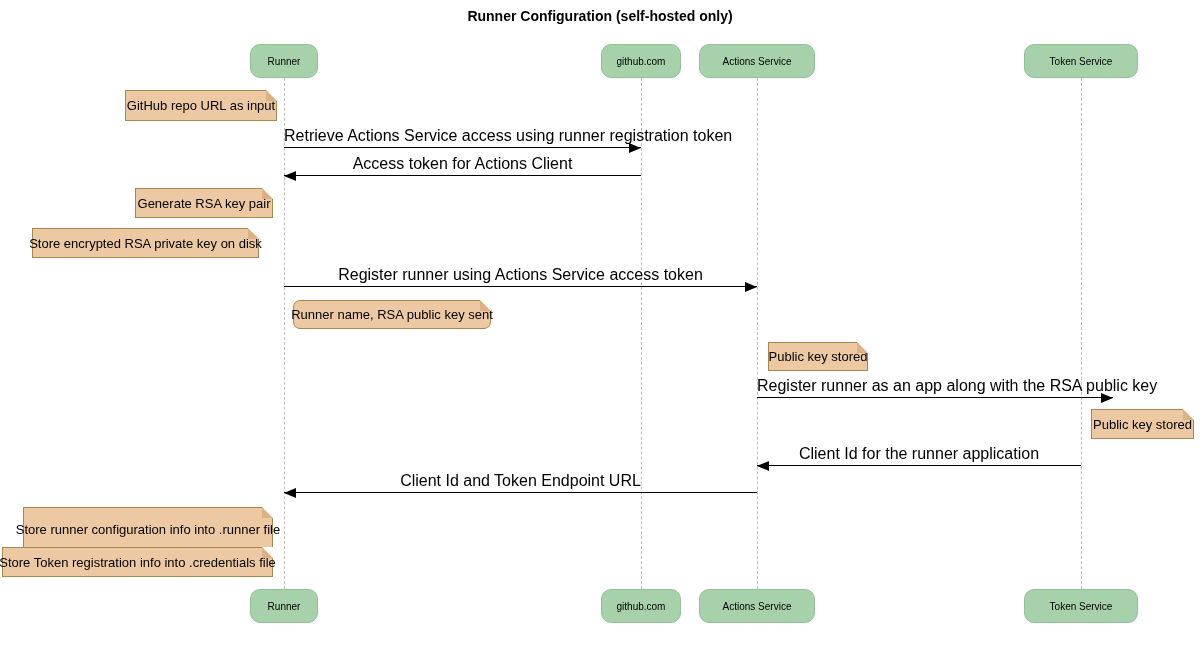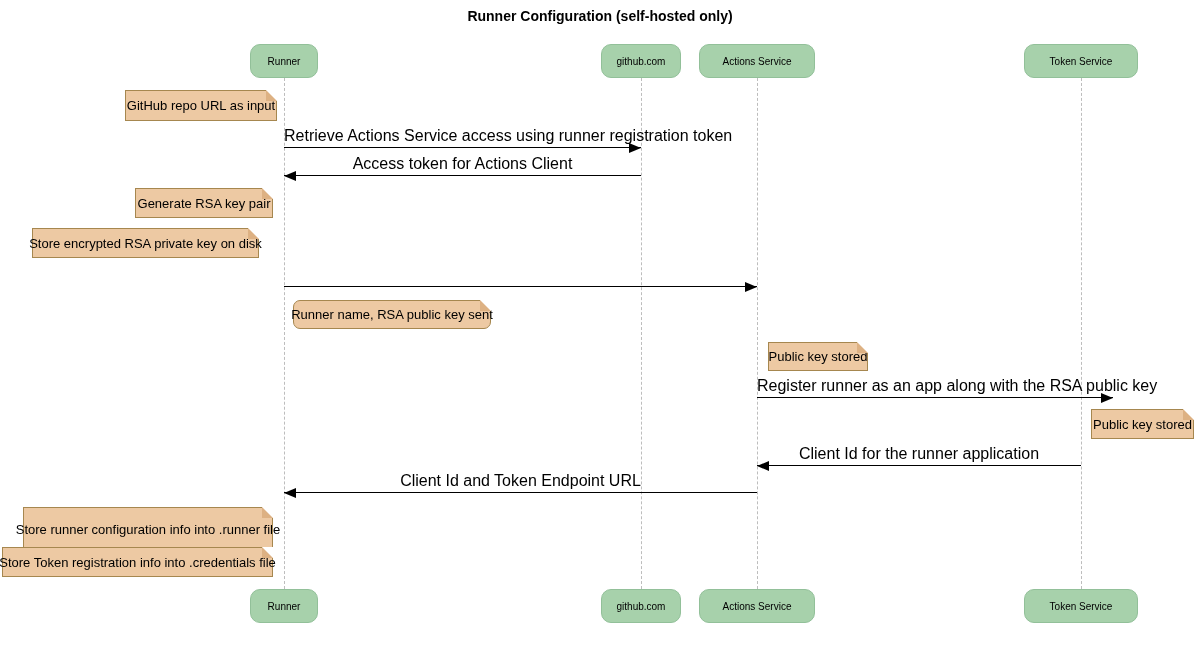--- a/index.html
+++ b/index.html
@@ -122,20 +122,21 @@
     <div class="message-label">Retrieve Actions Service access using runner registration token</div>
     <div class="message-line"></div>
     <div class="arrowhead right"></div>
   </div>
   <div class="message" style="left:284px;top:161px;width:357px;">
     <div class="message-label">Access token for Actions Client</div>
     <div class="message-line"></div>
     <div class="arrowhead left"></div>
   </div>
   <div class="message" style="left:284px;top:272px;width:473px;">
+    <div class="message-label">Register runner using Actions Service access token</div>
     <div class="message-line"></div>
     <div class="arrowhead right"></div>
   </div>
   <div class="message" style="left:757px;top:383px;width:324px;padding-left:32px;">
     <div class="message-label">Register runner as an app along with the RSA public key</div>
     <div class="message-line"></div>
     <div class="arrowhead right"></div>
   </div>
   <div class="message" style="left:757px;top:451px;width:324px;">
     <div class="message-label">Client Id for the runner application</div>

